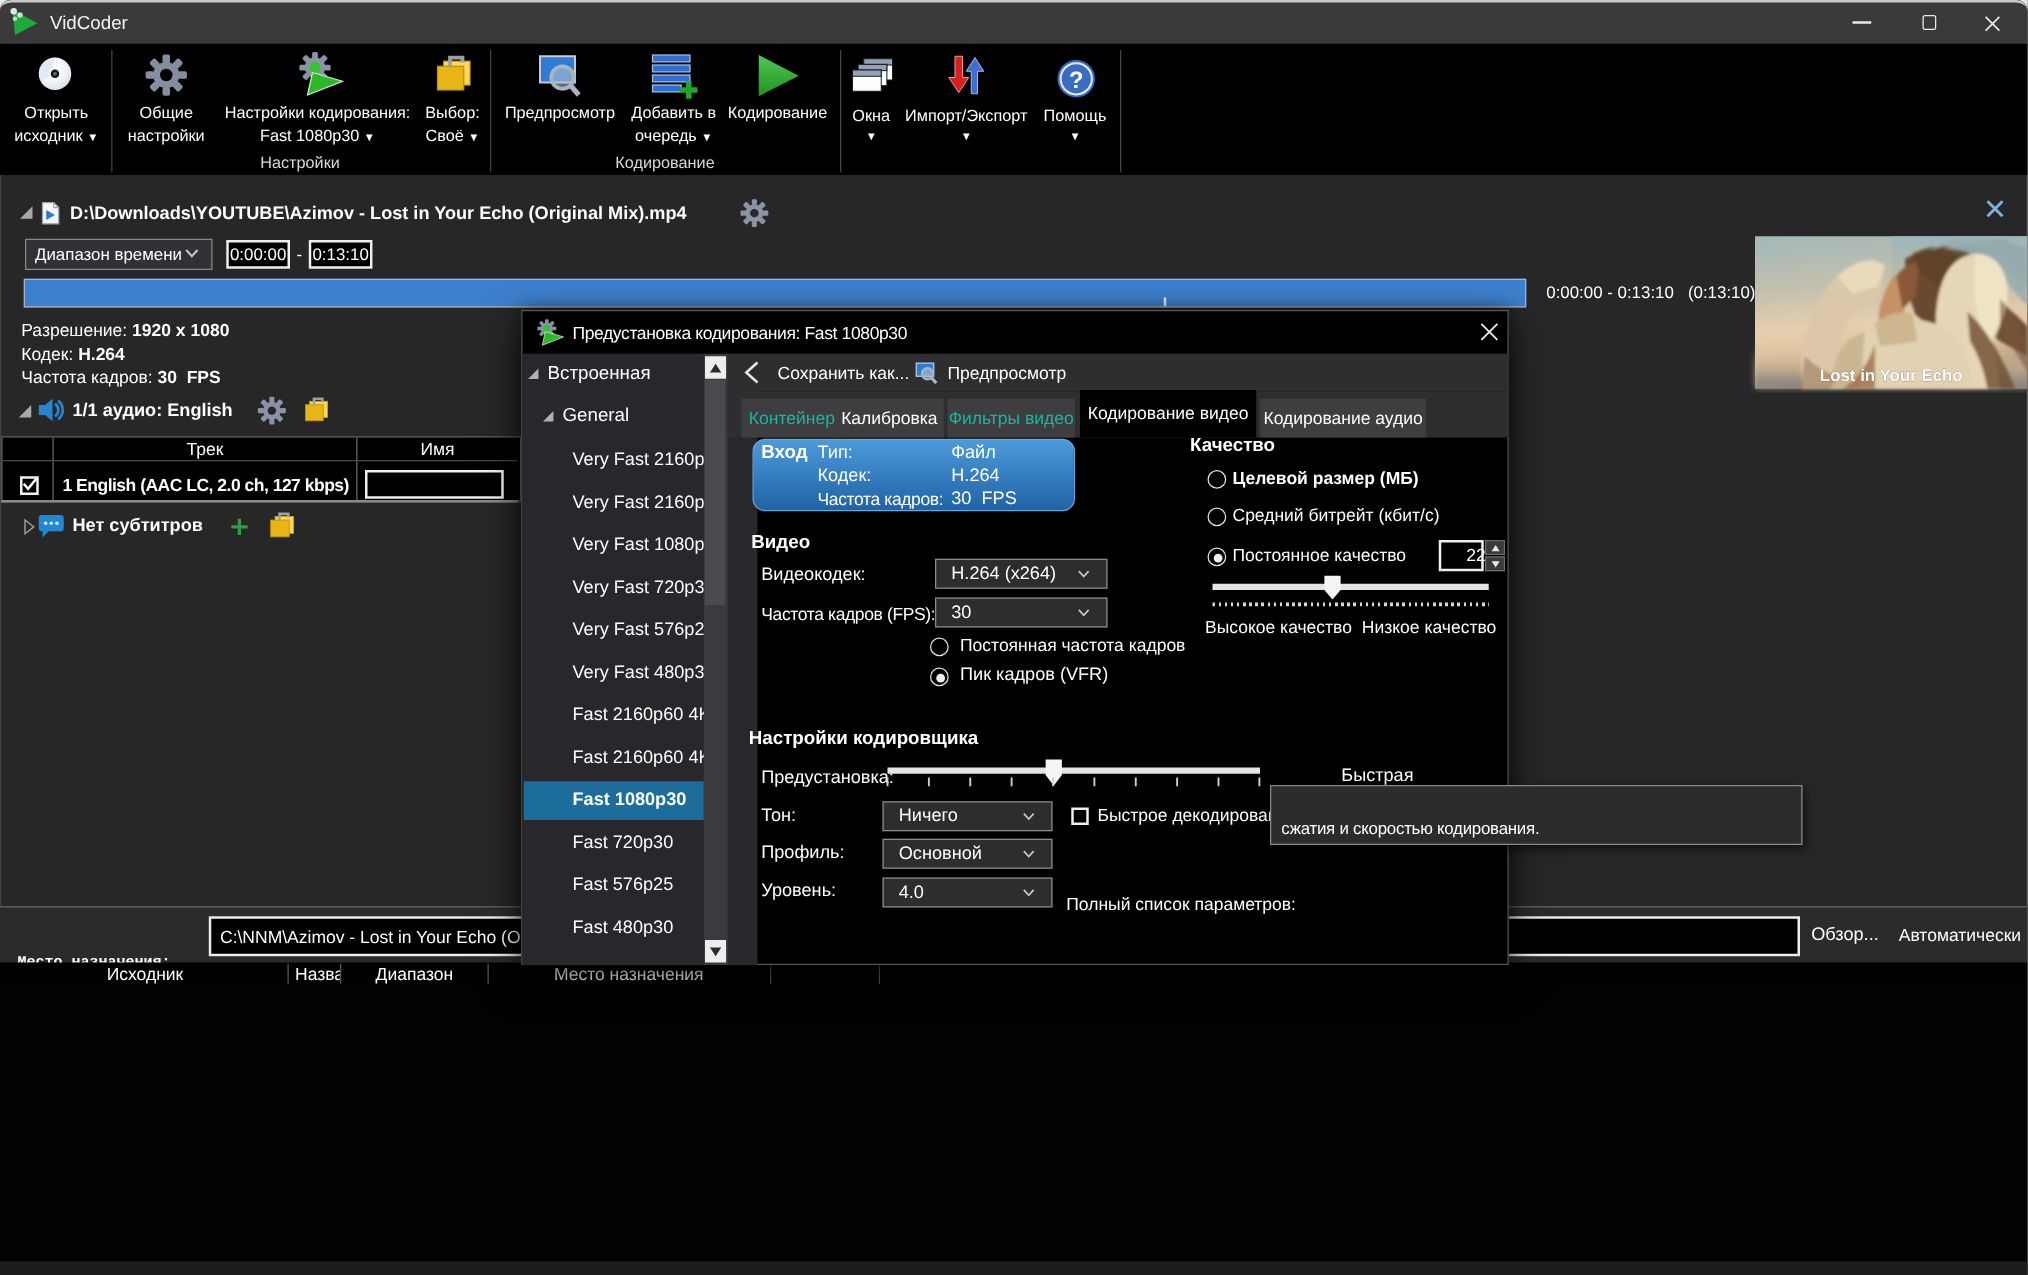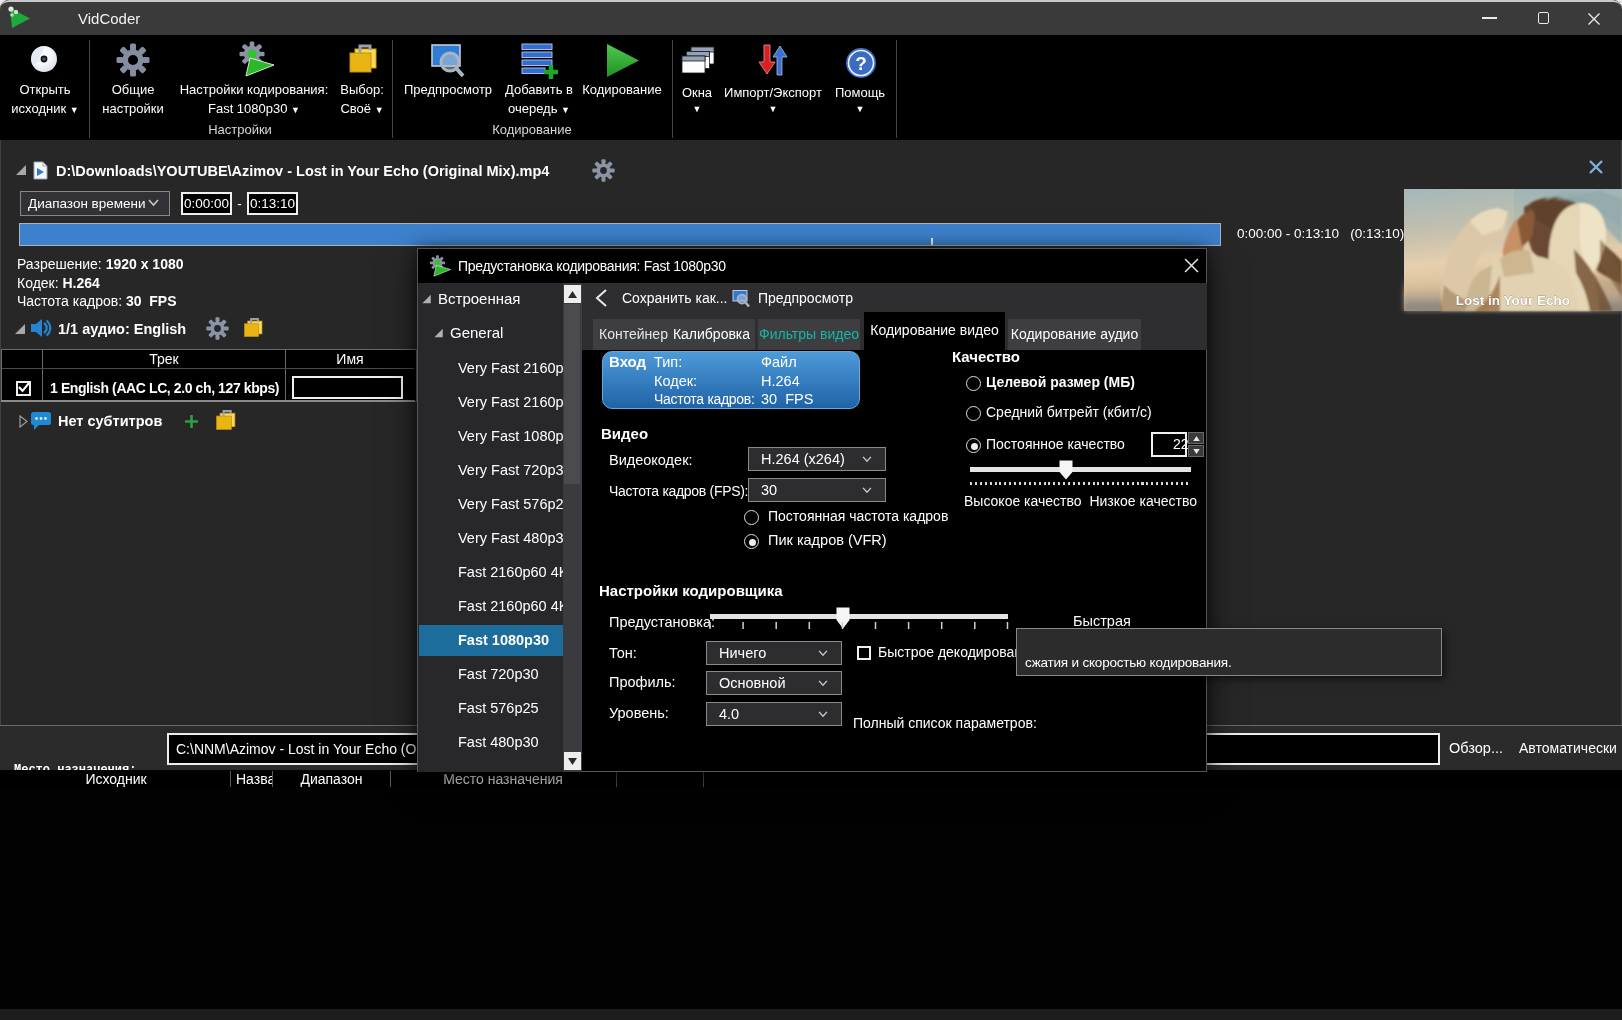--- a/index.html
+++ b/index.html
@@ -22,21 +22,21 @@
   <div class="ab" style="left:0;top:0;width:1622px;height:35px;background:#3a3a3a;border-top:2px solid #c9c9c9;border-radius:9px 9px 0 0;"></div>
   <svg style="left:7px;top:5px;" width="26" height="26" viewBox="0 0 26 26">
     <polygon points="3,3 23,13.5 5,23" fill="#1fa83c"></polygon>
     <polygon points="3,3 23,13.5 13,8" fill="#17802e"></polygon>
     <g fill="#dfe8df">
         <circle cx="4" cy="4" r="2.6"></circle>
         <circle cx="9" cy="7" r="2.2" opacity="0.9"></circle>
         <circle cx="5" cy="10" r="1.8" opacity="0.8"></circle>
       </g>
   </svg>
-  <div class="tx" style="left:40px;top:0;height:35px;line-height:37px;font-size:15px;color:#f2f2f2;margin-left:38px;">VidCoder</div>
+  <div class="tx" style="left:40px;top:0;height:35px;line-height:37px;font-size:15px;color:#f2f2f2;">VidCoder</div>
   <div class="ab" style="left:1482px;top:16.5px;width:15px;height:2px;background:#eaeaea;"></div>
   <div class="ab" style="left:1538px;top:12px;width:9px;height:10px;border:1.5px solid #eaeaea;border-radius:2px;"></div>
   <svg style="left:1588px;top:13px;" width="12" height="12" viewBox="0 0 12 12">
       <path d="M0.5,0.5 L11.5,11.5 M11.5,0.5 L0.5,11.5" stroke="#eaeaea" stroke-width="1.4"></path>
     </svg>
 
   <div class="ab" style="left:0;top:35px;width:1622px;height:105px;background:#000;"></div>
   <div class="sep" style="left:89px;"></div>
   <div class="sep" style="left:392px;"></div>
   <div class="sep" style="left:672px;"></div>
@@ -381,21 +381,21 @@
           </g>
       </g>
       <circle cx="14" cy="12" r="4.6" fill="#35c132"></circle>
       <polygon points="8,34 36,23 12,16" fill="#2db82a" stroke="#cdeccc" stroke-width="1"></polygon>
     </svg>
     <div class="tx" style="left:40px;top:8px;height:18px;line-height:18px;font-size:14px;letter-spacing:-0.3px;">Предустановка кодирования: Fast 1080p30</div>
     <svg style="left:766px;top:9px;" width="15" height="15" viewBox="0 0 14 14">
         <path d="M1,1 L13,13 M13,1 L1,13" stroke="#e8e8e8" stroke-width="1.4"></path>
       </svg>
 
-    <div class="ab" style="left:0;top:34px;width:163px;height:489px;background:#28282c;overflow:hidden;">
+    <div class="ab" style="left:0;top:34px;width:188px;height:489px;background:#28282c;overflow:hidden;">
       <svg style="left:4px;top:11px;" width="10" height="10" viewBox="0 0 11 12">
           <polygon points="10,1 10,11 0,11" fill="#b0b0b0"></polygon>
         </svg>
       <div class="tx" style="left:20px;top:7px;height:18px;line-height:18px;font-size:15px;">Встроенная</div>
       <svg style="left:16px;top:45px;" width="10" height="10" viewBox="0 0 11 12">
           <polygon points="10,1 10,11 0,11" fill="#b0b0b0"></polygon>
         </svg>
       <div class="tx" style="left:32px;top:41px;height:18px;line-height:18px;font-size:15px;">General</div>
       <div class="tx" style="left:40px;top:76px;height:18px;line-height:18px;font-size:14.5px;">Very Fast 2160p6</div>
       <div class="tx" style="left:40px;top:110px;height:18px;line-height:18px;font-size:14.5px;">Very Fast 2160p6</div>
@@ -430,21 +430,21 @@
     <div class="tx" style="left:204px;top:40px;height:18px;line-height:18px;font-size:14px;">Сохранить как...</div>
     <svg style="left:314px;top:41px;" width="19" height="17" viewBox="0 0 36 34">
       <rect x="1" y="1" width="28" height="21" fill="#2e7cd6" stroke="#c3cbd6" stroke-width="2"></rect>
       <circle cx="19" cy="18" r="9" fill="#b9c4d2" opacity="0.55"></circle>
       <circle cx="19" cy="18" r="9" fill="none" stroke="#aab4c2" stroke-width="3.5"></circle>
       <line x1="26" y1="25" x2="33" y2="33" stroke="#aab4c2" stroke-width="5"></line>
     </svg>
     <div class="tx" style="left:340px;top:40px;height:18px;line-height:18px;font-size:14px;">Предпросмотр</div>
 
     <div class="ab" style="left:164px;top:64px;width:625px;height:37px;background:#2e2e31;"></div>
-    <div class="ab ctr" style="left:175px;top:70px;width:81px;height:31px;line-height:31px;background:#3e3e41;font-size:14px;color:#e5e5e5;">Контейнер</div>
+    <div class="ab ctr" style="left:175px;top:70px;width:81px;height:31px;line-height:31px;background:#3e3e41;font-size:14px;color:#14b8a6;">Контейнер</div>
     <div class="ab ctr" style="left:250px;top:70px;width:87px;height:31px;line-height:31px;background:#3e3e41;font-size:14px;color:#fff;">Калибровка</div>
     <div class="ab ctr" style="left:340px;top:70px;width:102px;height:31px;line-height:31px;background:#3e3e41;font-size:14px;color:#14b8a6;">Фильтры видео</div>
     <div class="ab ctr" style="left:446px;top:63px;width:141px;height:38px;line-height:36px;background:#000;font-size:14px;color:#fff;">Кодирование видео</div>
     <div class="ab ctr" style="left:590px;top:70px;width:133px;height:31px;line-height:31px;background:#3e3e41;font-size:14px;color:#fff;">Кодирование аудио</div>
 
     <div class="ab" style="left:184px;top:102px;width:258px;height:58px;border-radius:10px;background:linear-gradient(#4d9ad9,#1f63a6);border:1px solid #68a9dd;box-sizing:border-box;"></div>
     <div class="tx" style="left:191px;top:104px;height:18px;line-height:18px;font-size:15px;font-weight:bold;">Вход</div>
     <div class="tx" style="left:236px;top:104px;height:18px;line-height:18px;font-size:14.5px;">Тип:</div>
     <div class="tx" style="left:236px;top:122.5px;height:18px;line-height:18px;font-size:14.5px;">Кодек:</div>
     <div class="tx" style="left:236px;top:141px;height:18px;line-height:18px;font-size:14px;letter-spacing:-0.3px;">Частота кадров:</div>

